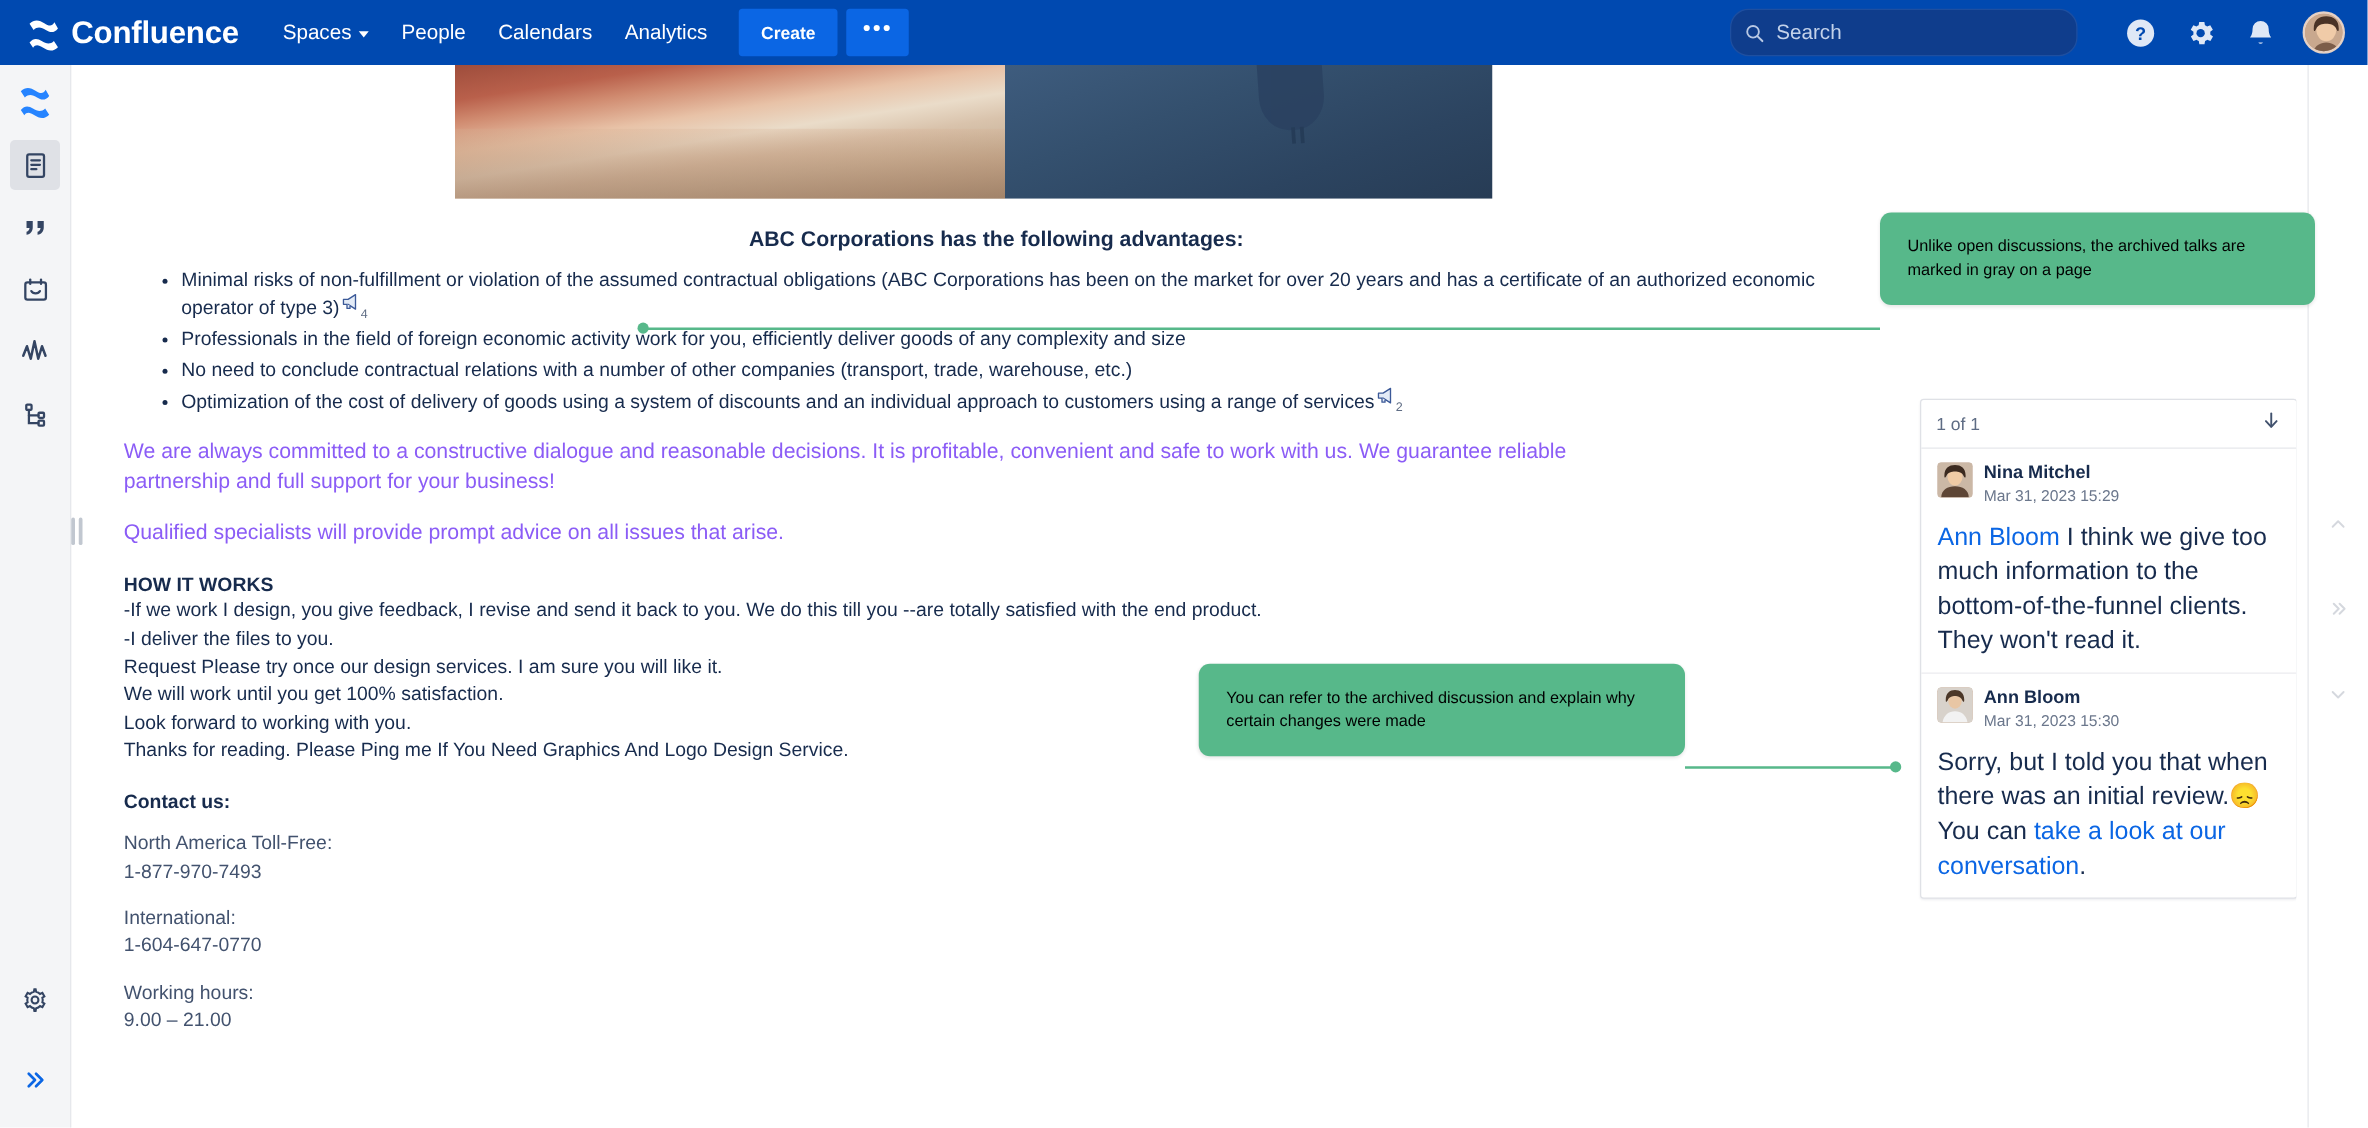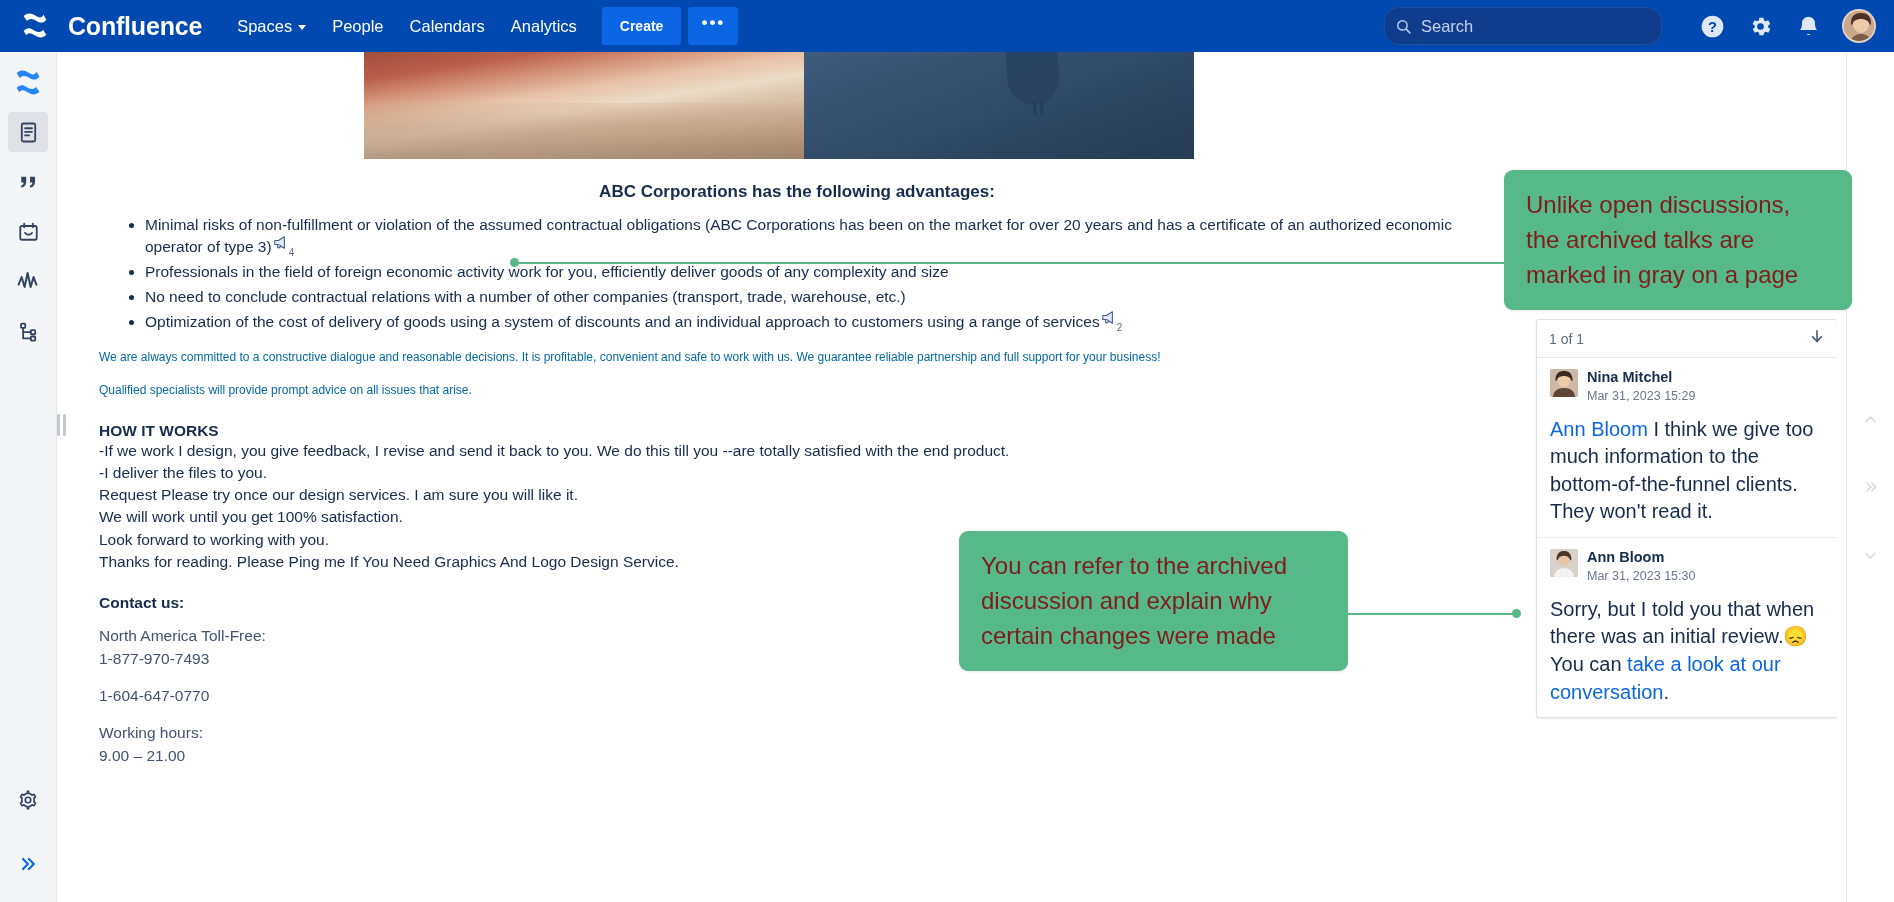--- a/index.html
+++ b/index.html
@@ -14,23 +14,23 @@
 
   
   .topnav {
     position: absolute; top: 0; left: 0;
     width: 1894px; height: 52px;
     background: #0049B0;
     display: flex; align-items: center;
     z-index: 50;
   }
   .brand {
-    display: flex; align-items: flex-start;
+    display: flex; align-items: flex-end;
     margin-left: 22px; margin-right: 22px;
-    gap: 20px;
+    gap: 9px;
   }
   .brand-logo { width: 26px; height: 26px; display:block; }
   .brand-name {
     color: #ffffff; font-size: 25px; font-weight: 700;
     letter-spacing: -0.2px;
   }
   .nav-item {
     color: #ffffff; font-size: 16.5px;
     padding: 0 13px; height: 38px;
     display: flex; align-items: center; gap: 6px;
@@ -165,22 +165,22 @@
   .doc-h2 {
     text-align: center; font-size: 17px; font-weight: 700;
     color: #172B4D; margin: 23px 0 12px 0;
   }
   ul.adv { margin: 0 0 0 0; padding-left: 46px; }
   ul.adv li {
     font-size: 15.5px; line-height: 1.42;
     color: #172B4D; margin-bottom: 3px;
   }
   .para {
-    font-size: 12px; line-height: 1.44;
-    color: #0369a1; margin: 16px 0 0 0;
+    font-size: 17px; line-height: 1.44;
+    color: #8b5cf6; margin: 16px 0 0 0;
     max-width: 1160px;
   }
   .how-head {
     font-size: 15.5px; font-weight: 700; color: #172B4D;
     margin: 22px 0 0 0;
   }
   .how-line { font-size: 15.5px; line-height: 1.44; color: #172B4D; }
   .contact-head {
     font-size: 15.5px; font-weight: 700; color: #172B4D;
     margin: 21px 0 13px 0;
@@ -239,23 +239,23 @@
   }
   .rr-ic {
     width: 30px; height: 30px;
     display: flex; align-items: center; justify-content: center;
     color: #D5D8DE; cursor: pointer; font-size: 15px;
   }
 
   
   .callout {
     position: absolute; z-index: 60;
-    background: #57B88A; color: #7f1d1d;
+    background: #57B88A; color: #000000;
     border-radius: 9px;
-    font-size: 24px; line-height: 1.45;
+    font-size: 13px; line-height: 1.45;
     padding: 18px 22px;
     box-shadow: 0 1px 3px rgba(0,0,0,0.10);
   }
   #callout-1 { left: 1504px; top: 170px; width: 348px; }
   #callout-2 { left: 959px; top: 531px; width: 389px; }
   .lead-line { position: absolute; background: #57B88A; height: 2px; z-index: 55; }
   .lead-dot {
     position: absolute; width: 9px; height: 9px;
     border-radius: 50%; background: #57B88A; z-index: 56;
   }
@@ -439,20 +439,21 @@
     <div class="how-line">-I deliver the files to you.</div>
     <div class="how-line">Request Please try once our design services. I am sure you will like it.</div>
     <div class="how-line">We will work until you get 100% satisfaction.</div>
     <div class="how-line">Look forward to working with you.</div>
     <div class="how-line">Thanks for reading. Please Ping me If You Need Graphics And Logo Design Service.</div>
 
     <div class="contact-head">Contact us:</div>
     <div class="contact-line">North America Toll-Free:</div>
     <div class="contact-line">1-877-970-7493</div>
     <div class="contact-gap"></div>
+    <div class="contact-line">International:</div>
     <div class="contact-line">1-604-647-0770</div>
     <div class="contact-gap"></div>
     <div class="contact-line">Working hours:</div>
     <div class="contact-line">9.00 – 21.00</div>
   </div>
 
   <div class="cmt-panel">
     <div class="cmt-head">
       <span class="cmt-count">1 of 1</span>
       <span>

